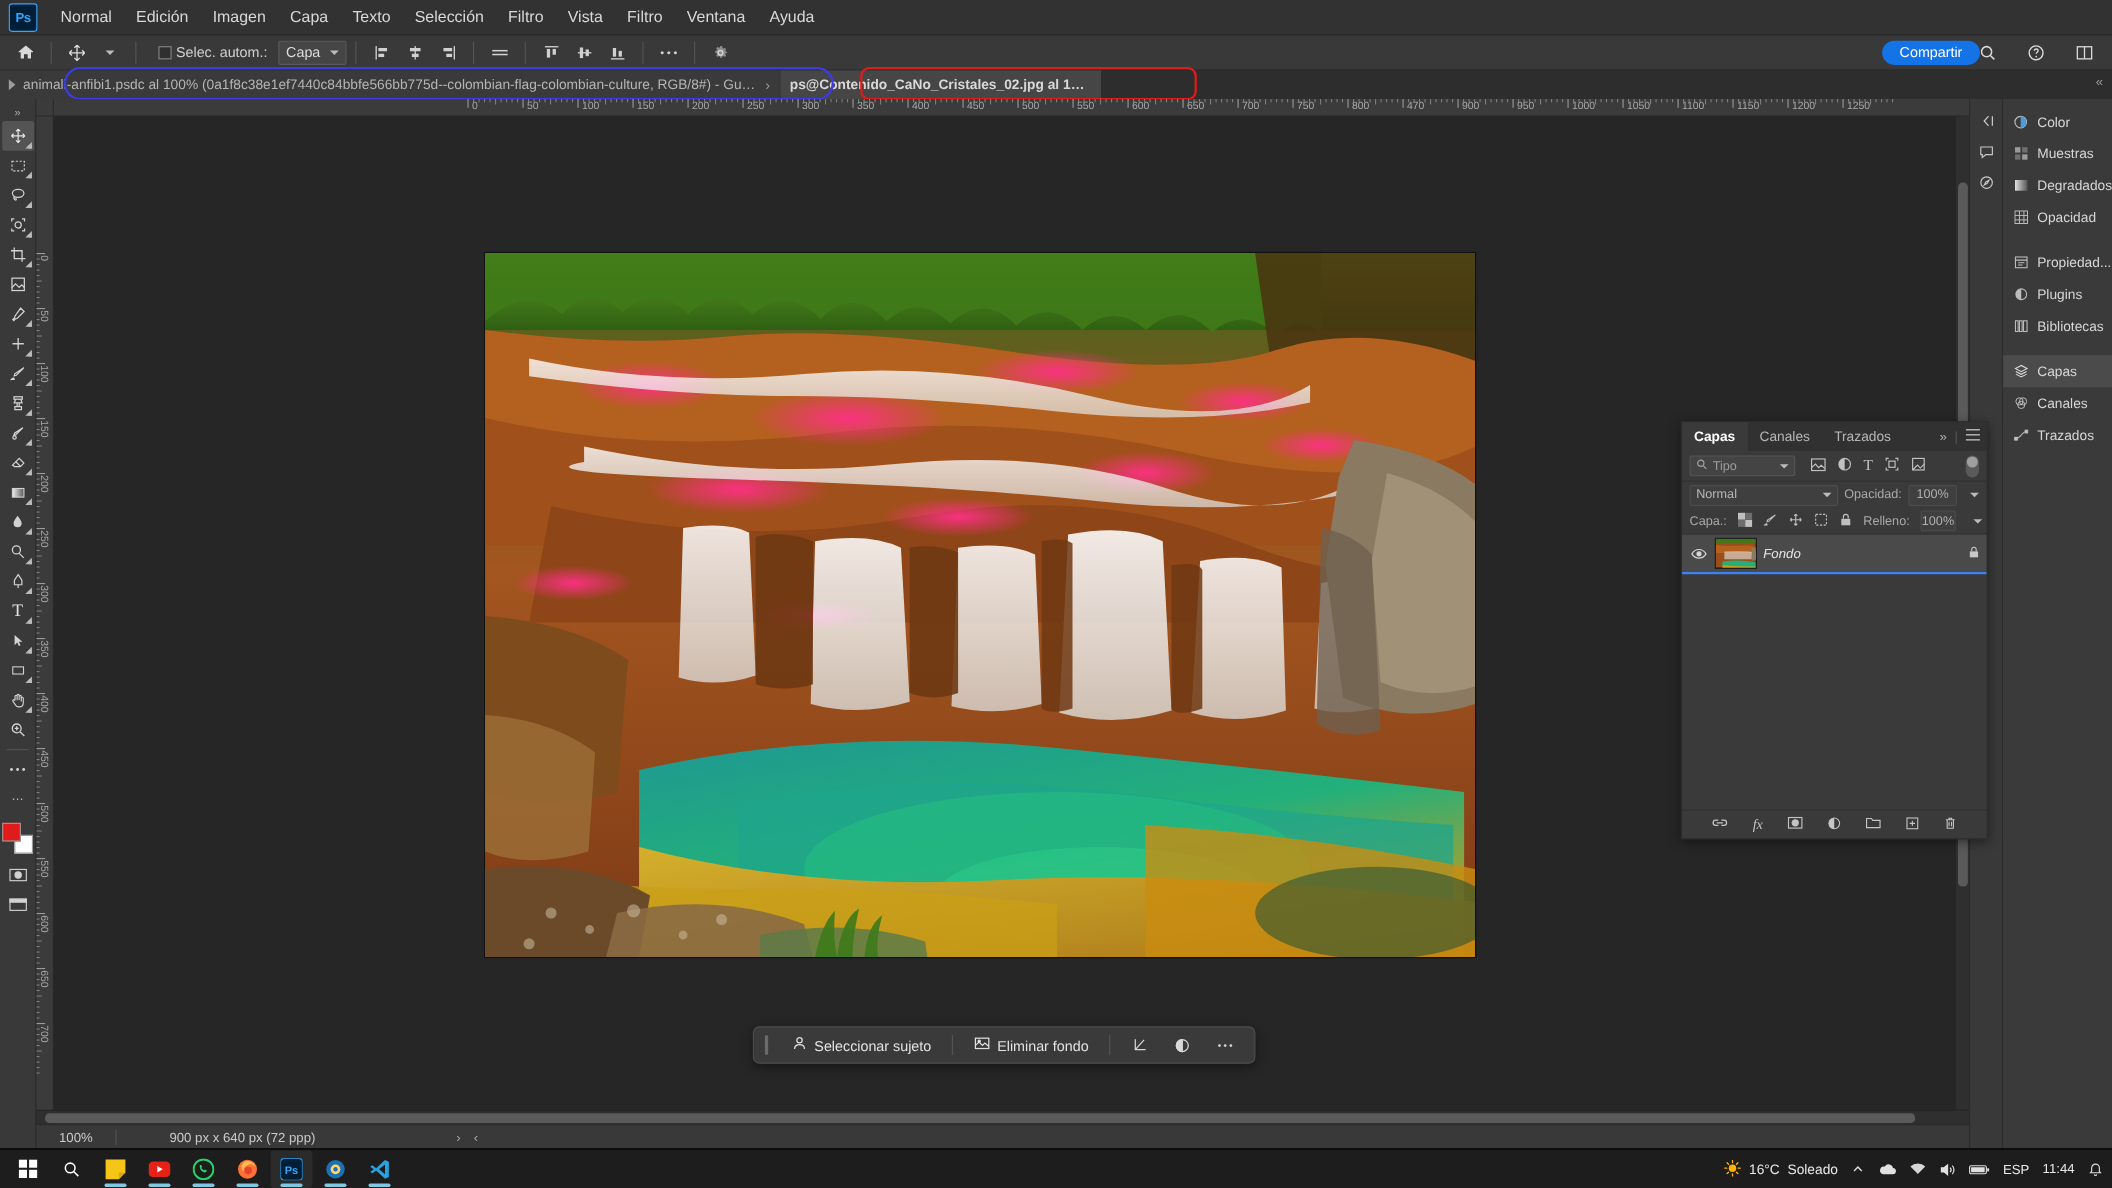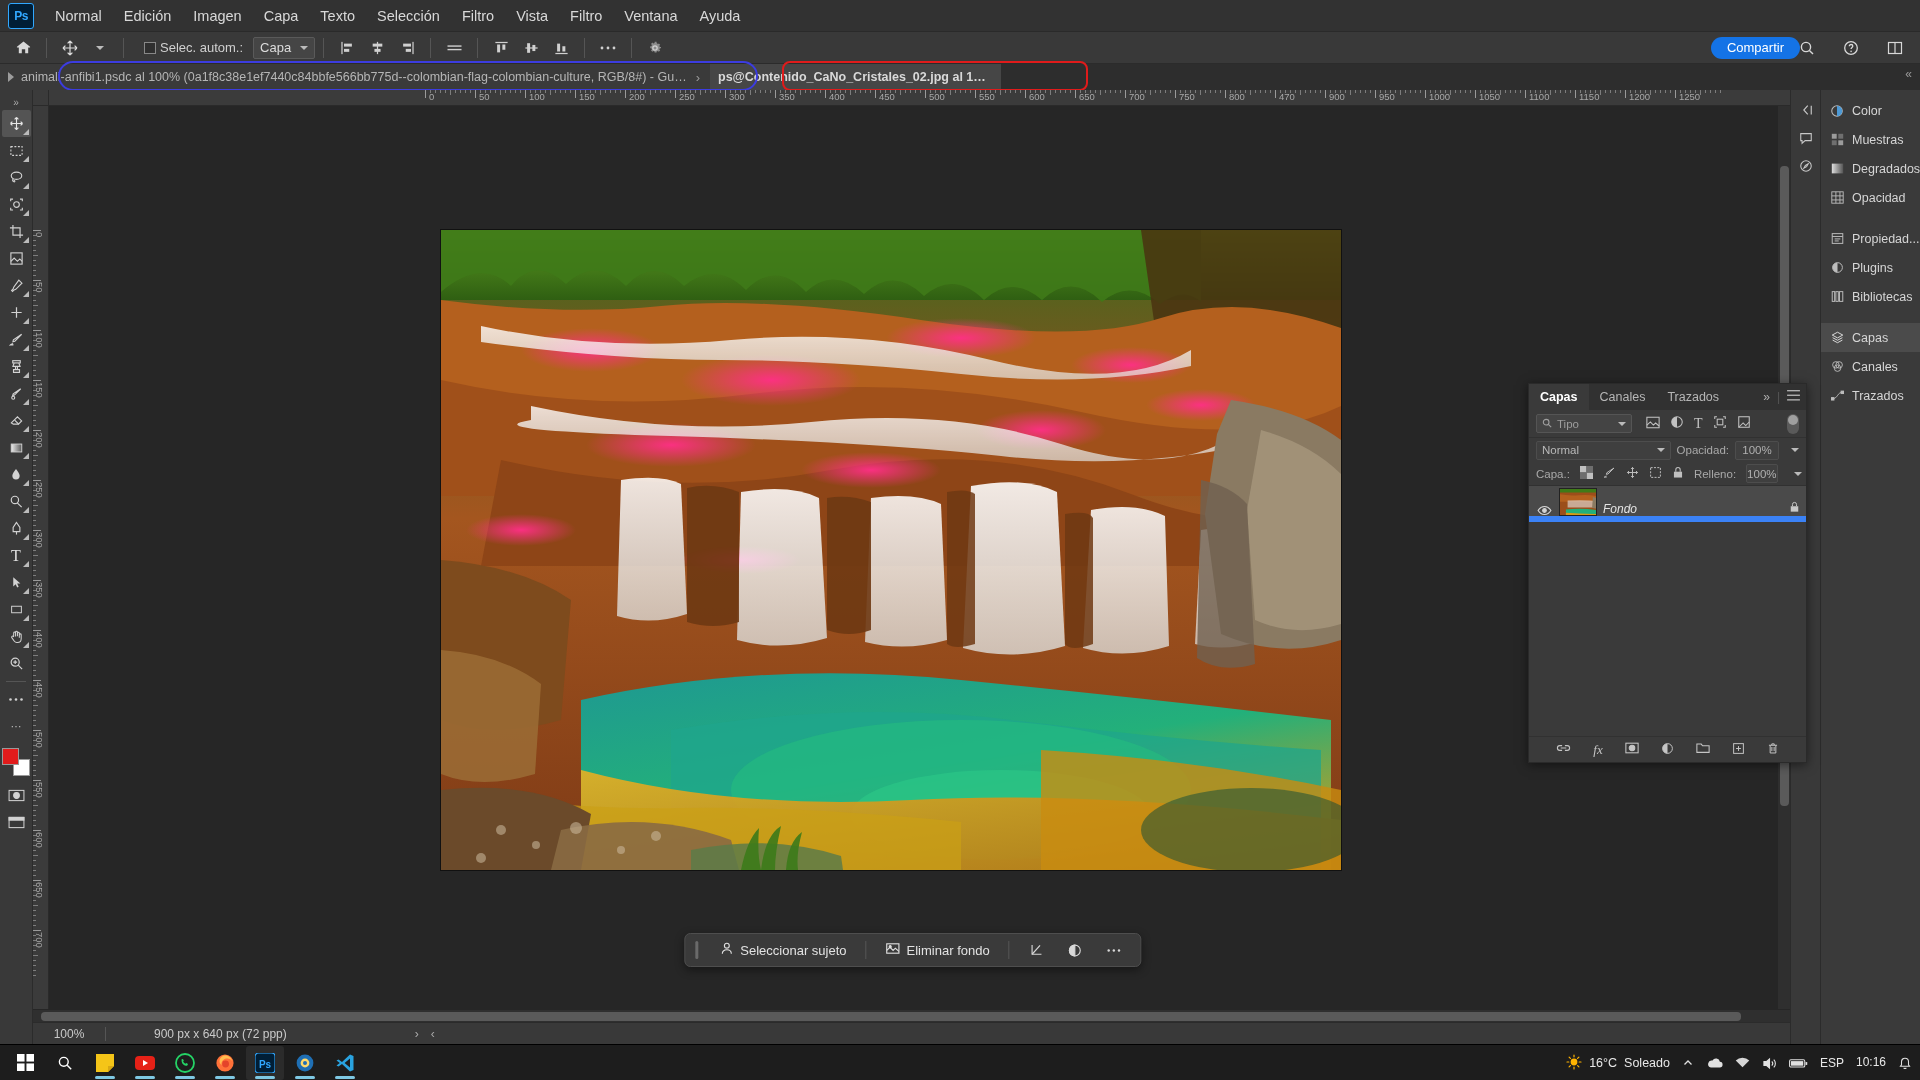--- a/index.html
+++ b/index.html
@@ -159,21 +159,21 @@
   }
   .lp-filter-icons{display:flex;align-items:center;gap:10px;margin-left:14px;color:#c2c2c2;}
   .lp-toggle{width:12px;height:20px;background:#5a5a5a;border-radius:7px;position:relative;margin-left:auto;}
   .lp-toggle:after{content:"";position:absolute;left:1px;top:1px;width:10px;height:10px;border-radius:50%;background:#9f9f9f;}
   .lp-blend{height:24px;display:flex;align-items:center;padding:0 7px;gap:6px;}
   .lp-combo{flex:1;height:19px;background:#3f3f3f;border:1px solid #4d4d4d;border-radius:2px;display:flex;align-items:center;justify-content:space-between;padding:0 5px;font-size:11.5px;color:#b8b8b8;}
   .lp-num{width:44px;height:19px;background:#3f3f3f;border:1px solid #4d4d4d;border-radius:2px;font-size:11.5px;color:#b0b0b0;display:flex;align-items:center;justify-content:center;}
   .lp-lbl{font-size:11.5px;color:#a9a9a9;white-space:nowrap;}
   .lp-lock{height:24px;display:flex;align-items:center;padding:0 7px;gap:10px;border-bottom:1px solid #313131;color:#c0c0c0;}
   .lp-list{flex:1;background:#3a3a3a;overflow:hidden;}
-  .lp-row{height:36px;display:flex;align-items:flex-end;background:#4a4a4a;padding:0 6px;gap:6px;border-bottom:6px solid #3b82f6;}
+  .lp-row{height:36px;display:flex;align-items:center;background:#4a4a4a;padding:0 6px;gap:6px;border-bottom:2px solid #3b82f6;}
   .lp-eye{width:18px;display:flex;align-items:center;justify-content:center;color:#d5d5d5;}
   .lp-thumb{width:38px;height:28px;border:1px solid #222;overflow:hidden;background:#000;}
   .lp-name{font-size:12px;color:#e4e4e4;font-style:italic;flex:1;}
   .lp-footer{height:26px;background:#3a3a3a;border-top:1px solid #313131;display:flex;align-items:center;justify-content:center;gap:22px;color:#c5c5c5;}
 
   
   .taskbar{
     height:36px;background:#1d1d1d;flex:0 0 36px;display:flex;align-items:center;
     position:relative; border-top:1px solid #000;
   }
@@ -1544,21 +1544,21 @@
       </span>
       <span class="sysicon">
         <svg width="19" height="11" viewBox="0 0 20 11" fill="none" stroke="#e0e0e0" stroke-width="1.1">
             <rect x="0.6" y="1.6" width="16" height="7.6" rx="1.4"></rect>
             <rect x="2" y="3" width="13" height="4.8" fill="#e0e0e0" stroke="none"></rect>
             <rect x="17.4" y="4" width="1.8" height="3" fill="#e0e0e0" stroke="none"></rect>
           </svg>
       </span>
       <span>ESP</span>
       <span class="tb-clock">
-        <span>10:16</span>
+        <span>11:44</span>
       </span>
       <span class="sysicon">
         <svg width="14" height="14" viewBox="0 0 16 16" fill="none" stroke="#e0e0e0" stroke-width="1.2">
             <path d="M4 6.6a4 4 0 0 1 8 0v3.4l1.2 1.6H2.8L4 10z"></path>
             <path d="M6.6 13.4a1.5 1.5 0 0 0 2.8 0"></path>
           </svg>
       </span>
     </div>
   </div>
 </div>

